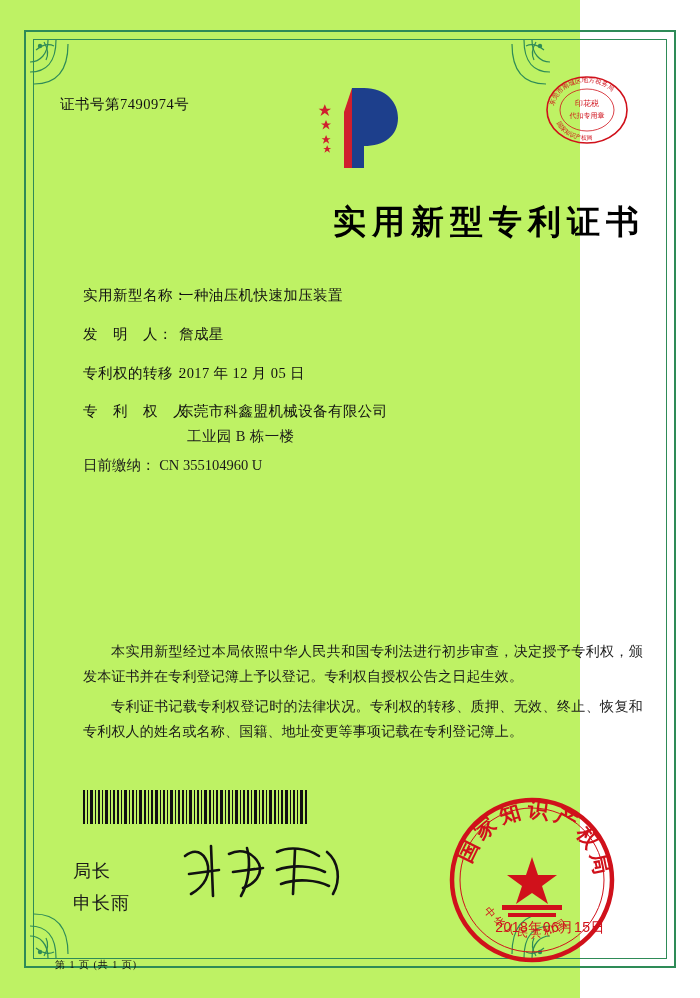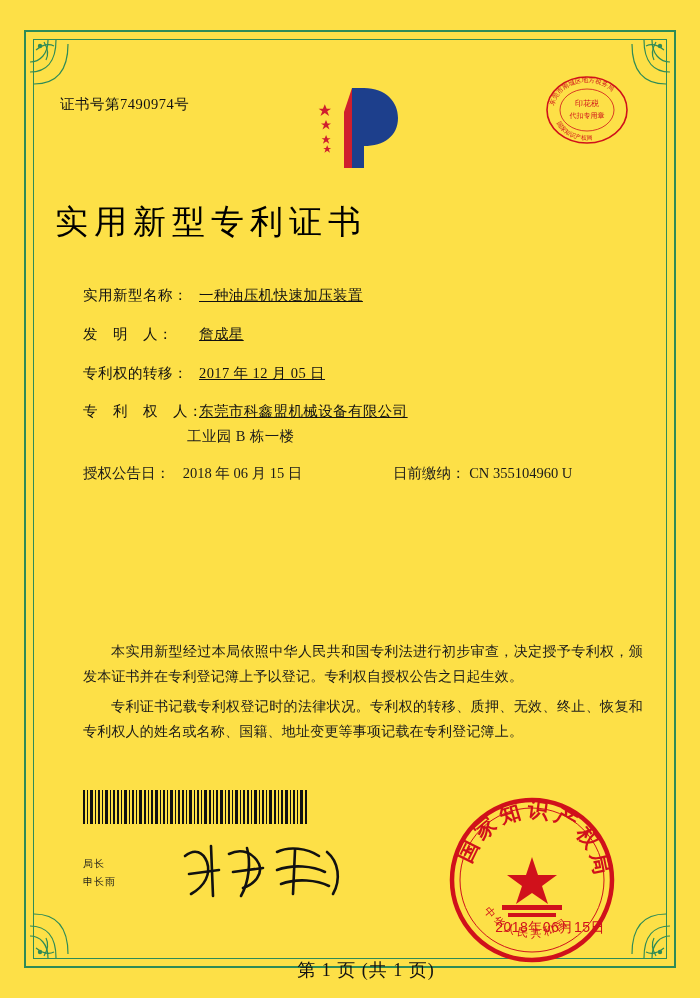--- a/index.html
+++ b/index.html
@@ -13,23 +13,23 @@
     font-family: "Liberation Serif", "DejaVu Serif", serif;
     color: #1a1a1a;
     position: relative;
     overflow: hidden;
   }
 
   
   .cert {
     position: absolute;
     left: 0; top: 0;
-    width: 700px;
+    width: 580px;
     height: 998px;
-    background: #fde047;
+    background: #bef264;
   }
   .border-outer {
     position: absolute;
     left: 24px; top: 30px;
     width: 652px; height: 938px;
     border: 2px solid #2e8b57;
     box-sizing: border-box;
   }
   .border-inner {
     position: absolute;
@@ -77,23 +77,23 @@
   .stamp-top {
     position: absolute;
     right: 10px; top: 10px;
     width: 96px; height: 80px;
   }
 
   .title {
     position: absolute;
     left: 0; top: 140px;
     width: 590px;
-    text-align: left;
+    text-align: right;
     font-size: 33px;
-    font-weight: normal;
+    font-weight: bold;
     letter-spacing: 6px;
     font-family: "Liberation Serif", "DejaVu Serif", serif;
     color: #000;
   }
 
   
   .fields {
     position: absolute;
     left: 28px; top: 225px;
     width: 562px;
@@ -105,30 +105,29 @@
     font-size: 14.5px;
     line-height: 1.4;
   }
   .row .lab {
     white-space: nowrap;
     letter-spacing: 0.5px;
     color: #111;
     font-family: Liberation Serif, serif;
   }
   .row .val {
-    margin-left: 20px;
+    margin-left: 0;
     letter-spacing: 0.4px;
     color: #111;
-    text-decoration: underline;
   }
   .lab-w6 { width: 96px; display:inline-block; }
   .addr-cont {
     margin-left: 104px;
     margin-top: -13px;
-    margin-bottom: 18px;
+    margin-bottom: 10px;
     font-size: 14.5px;
     letter-spacing: 0.4px;
   }
   .tworow {
     display: flex;
     font-size: 14.5px;
     margin-bottom: 14px;
   }
   .tworow .left { width: 310px; }
   .tworow .right { }
@@ -153,22 +152,22 @@
   .barcode {
     position: absolute;
     left: 28px; top: 730px;
     width: 225px; height: 34px;
   }
   .barcode svg { display:block; }
 
   
   .sig-block {
     position: absolute;
-    left: 28px; top: 795px;
-    font-size: 10px;
+    left: 18px; top: 795px;
+    font-size: 18px;
     line-height: 1.8;
     letter-spacing: 1px;
   }
   .sig-script {
     position: absolute;
     left: 122px; top: 778px;
     width: 180px; height: 70px;
   }
 
   
@@ -181,24 +180,23 @@
     position: absolute;
     right: 40px; top: 859px;
     color: #d0111b;
     font-size: 14px;
     letter-spacing: 0.5px;
     font-family: Liberation Sans, sans-serif;
   }
 
   .footer {
     position: absolute;
-    left: 16px; top: 898px;
+    left: 0; top: 898px;
     width: 590px;
-    text-align: center;
-    font-size: 18px;
+    font-size: 10px;
     letter-spacing: 1px;
     color: #111;
   }
 </style>
 </head>
 <body>
 
 <div class="cert">
 
   <div class="border-outer"></div>
@@ -306,24 +304,20 @@
       </div>
 
       <div class="row">
         <span class="lab lab-w6">专　利　权　人：</span>
         <span class="val">东莞市科鑫盟机械设备有限公司</span>
       </div>
 
       <div class="addr-cont">工业园 B 栋一楼</div>
 
       <div class="tworow">
-        <div class="left">
-          <span class="lab lab-w6">授权公告日：</span>
-          <span class="val">2018 年 06 月 15 日</span>
-        </div>
         <div class="right">
           <span class="lab">日前缴纳：</span>
           <span class="val">CN 355104960 U</span>
         </div>
       </div>
 
     </div>
 
     <div class="paras">
       <p>本实用新型经过本局依照中华人民共和国专利法进行初步审查，决定授予专利权，颁发本证书并在专利登记簿上予以登记。专利权自授权公告之日起生效。</p>

